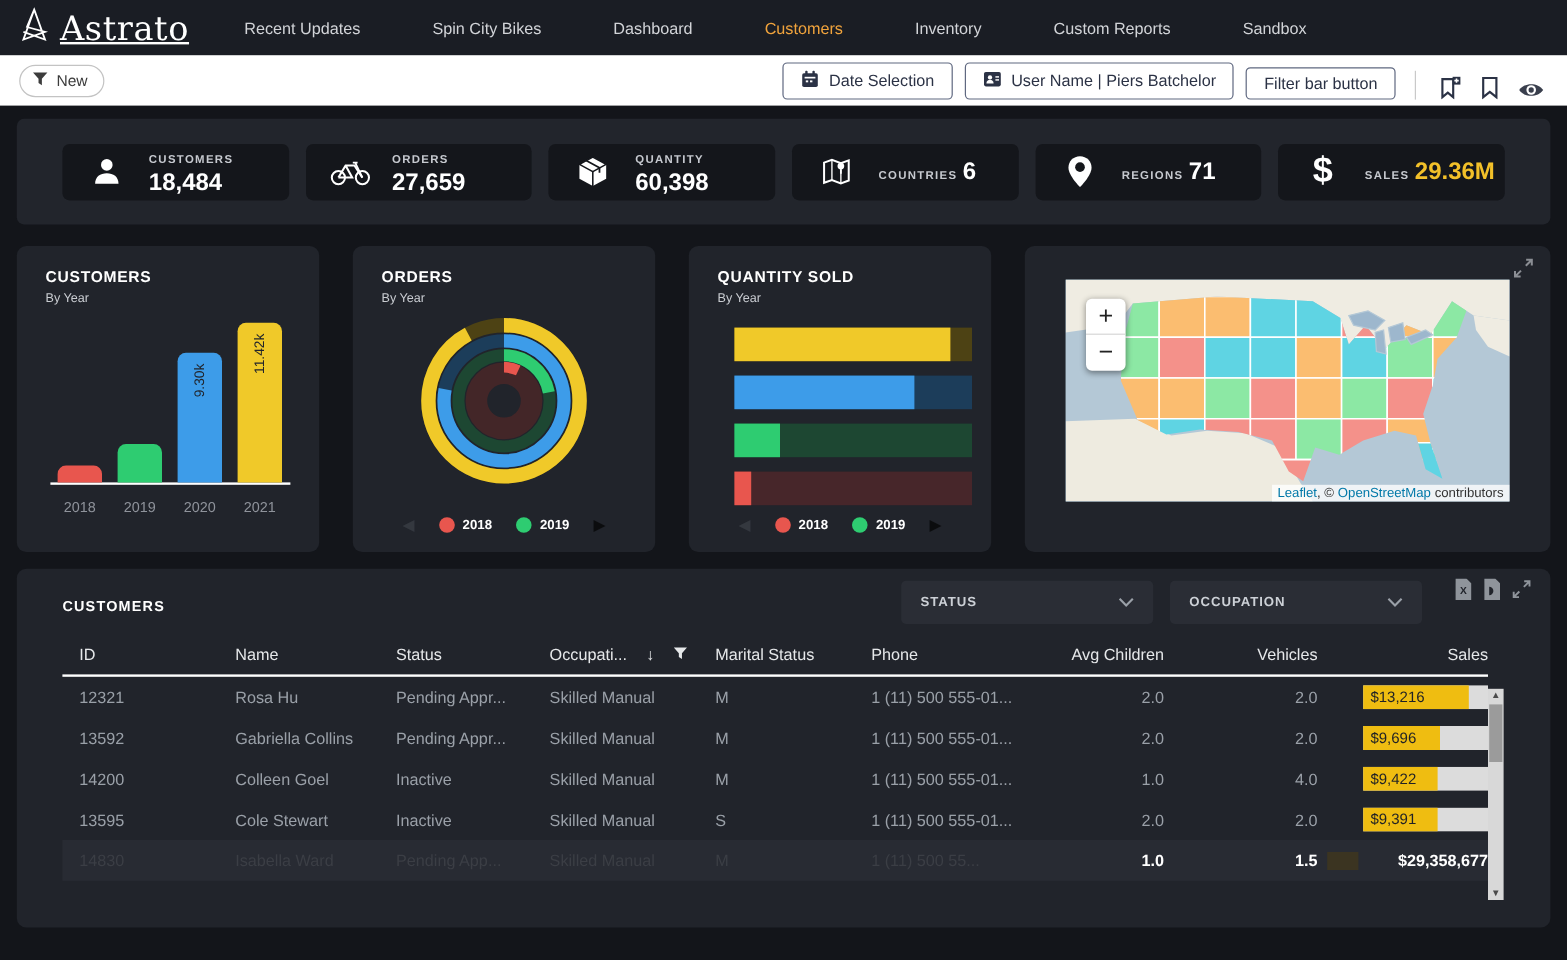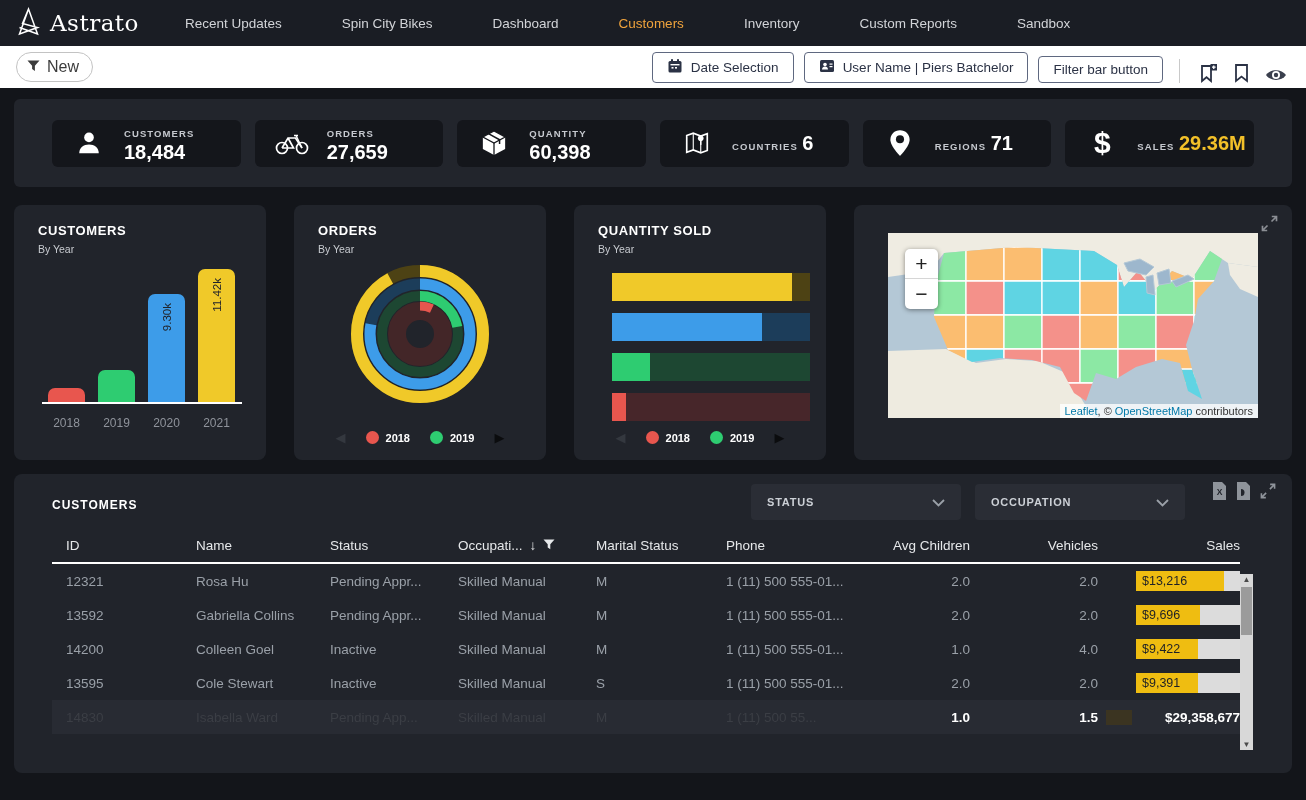--- a/index.html
+++ b/index.html
@@ -2,30 +2,30 @@
 <html><head>
 <meta charset="utf-8">
 <style>
   * { box-sizing: border-box; margin: 0; padding: 0; }
   html,body { width:1306px; height:800px; overflow:hidden; background:#13151a;
               font-family:"Liberation Sans", sans-serif; }
 
   
   .navbar { height:46px; background:#1a1d24; display:flex; align-items:center; padding:0 16px; }
   .brand { display:flex; align-items:center; gap:9px; color:#fff; }
-  .brand-name { font-family:"DejaVu Serif", serif; font-size:23px; letter-spacing:.5px; }
+  .brand-name { font-family:"DejaVu Serif", serif; font-size:28px; letter-spacing:.5px;text-decoration:underline; }
   .nav-items { display:flex; margin-left:46px; gap:60px; }
   .nav-item { font-size:13.5px; color:#d2d4d8; cursor:pointer; }
   .nav-item.active { color:#f0a33c; }
 
   
   .toolbar { height:42px; background:#fff; display:flex; align-items:center;
              justify-content:space-between; padding:0 16px; }
   .pill { display:flex; align-items:center; gap:7px; border:1px solid #c3c3c3; border-radius:15px;
-          padding:5px 13px 5px 10px; font-size:16px; color:#3c3c3c; background:#fff; }
+          padding:5px 13px 5px 10px; font-size:13px; color:#3c3c3c; background:#fff; }
   .tb-right { display:flex; align-items:flex-end; gap:10px; }
   .tb-btn { display:flex; align-items:center; gap:8px; border:1px solid #5f6880; border-radius:4px;
             padding:5px 14px; font-size:13.5px; color:#2b3245; background:#fff; }
   .tb-divider { width:1px; height:24px; background:#c9c9c9; margin:0 6px; }
   .tb-icon { display:flex; align-items:center; color:#2b3245; padding:0 3px; }
 
   .content { padding:11px 14px 0 14px; }
 
   
   .kpi-panel { background:#22252c; border-radius:6px; height:88px; display:flex;
@@ -96,21 +96,21 @@
   .select-label { font-size:11px; font-weight:bold; color:#ccd0d6; letter-spacing:.8px; }
   .export-icons { position:absolute; top:8px; right:16px; display:flex; gap:9px; align-items:center;
                   color:#8f949b; }
 
   .table { margin-top:26px; width:1188px; font-size:13.5px; }
   .tgrid { display:grid; grid-template-columns:130px 134px 128px 138px 130px 158px 100px 128px 142px;
            align-items:center; }
   .tgrid > div { padding-left:14px; white-space:nowrap; overflow:hidden; }
   .tgrid > div.num { text-align:right; padding-left:0; padding-right:0; }
   .t-head { color:#e6e8ea; padding-bottom:9px; border-bottom:2px solid #fff; }
-  .t-head .hcell { display:flex; align-items:center; gap:7px; }
+  .t-head .hcell { display:flex; align-items:center; gap:16px; }
   .t-row { height:34px; color:#9aa0a8; }
   .sales-cell { display:flex; justify-content:flex-end; }
   .sales-bar { width:104px; height:20px; background:#dcdcdc; position:relative; }
   .sales-fill { position:absolute; left:0; top:0; bottom:0; background:#efbd11; }
   .sales-text { position:absolute; left:6px; top:0; line-height:20px; font-size:12.5px; color:#1f2126; }
   .t-total { height:34px; background:#282b33; color:#3b3e45; font-size:13.5px; }
   .t-total .bold { color:#fff; font-weight:bold; }
   .total-sales { position:relative; display:flex; justify-content:flex-end; align-items:center; }
   .total-ghost-bar { position:absolute; right:108px; width:26px; height:20px; background:#4a3d12; opacity:.55; }
 

